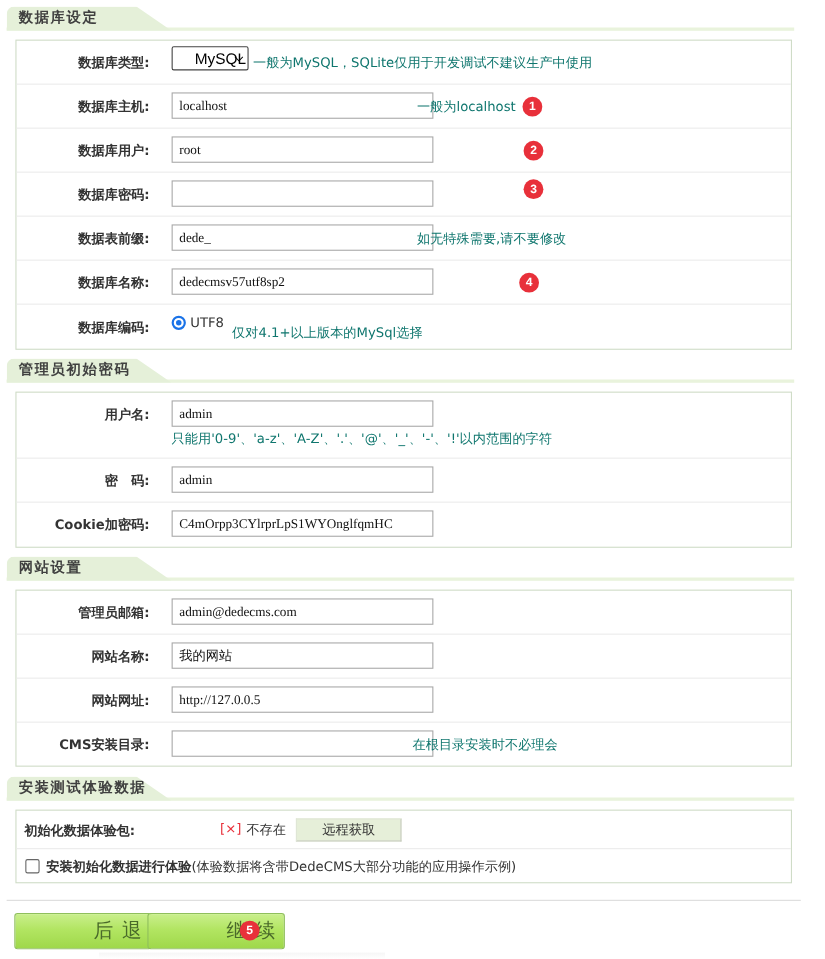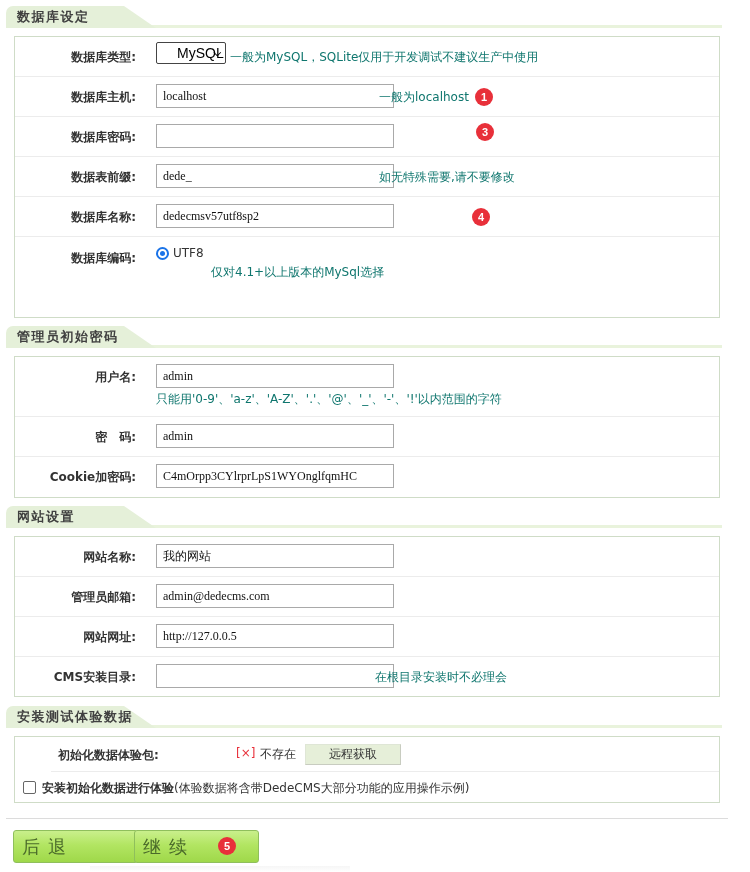--- a/index.html
+++ b/index.html
@@ -71,21 +71,21 @@
     text-align: center; line-height: 19px; color: #333; font-size: 12px;
   }
   .chk {
     position: absolute; left: 8px; top: 13px; width: 13px; height: 13px;
     border: 1px solid #666; border-radius: 2px; background: #fff;
   }
   .big-btn {
     position: absolute; top: 830px; width: 125px; height: 33px;
     border: 1px solid #8fbf5c; border-radius: 3px;
     background: linear-gradient(#c9ef8c 0%, #b2e562 45%, #9fd84a 100%);
-    color: #4a6a2a; font-size: 18px; text-align: left; line-height: 31px; letter-spacing: 8px;
+    color: #4a6a2a; font-size: 18px; text-align: right; line-height: 31px; letter-spacing: 8px;
     text-indent: 8px;
   }
 </style>
 </head>
 <body>
 
 <div class="section-head" style="top:6px;">
   <div class="section-tab">数据库设定</div>
 </div>
 <div class="panel" style="top:36px;height:282px;">
@@ -97,39 +97,44 @@
     </div>
     <span class="hint" style="left:215px;">一般为MySQL，SQLite仅用于开发调试不建议生产中使用</span>
   </div>
   <div class="row">
     <span class="lbl">数据库主机:</span>
     <div class="inp">localhost</div>
     <span class="hint" style="left:364px;">一般为localhost</span>
     <span class="badge" style="left:460px;top:11px;">1</span>
   </div>
   <div class="row">
+    <span class="lbl">数据库用户:</span>
+    <div class="inp">root</div>
+    <span class="badge" style="left:461px;top:11px;">2</span>
+  </div>
+  <div class="row">
     <span class="lbl">数据库密码:</span>
     <div class="inp"></div>
     <span class="badge" style="left:461px;top:6px;">3</span>
   </div>
   <div class="row">
     <span class="lbl">数据表前缀:</span>
     <div class="inp">dede_</div>
     <span class="hint" style="left:364px;">如无特殊需要,请不要修改</span>
   </div>
   <div class="row">
     <span class="lbl">数据库名称:</span>
     <div class="inp">dedecmsv57utf8sp2</div>
     <span class="badge" style="left:457px;top:11px;">4</span>
   </div>
   <div class="row">
     <span class="lbl" style="top:13px;">数据库编码:</span>
     <span class="radio"></span>
     <span class="hint" style="left:158px;top:9px;color:#333;">UTF8</span>
-    <span class="hint" style="left:196px;top:27px;">仅对4.1+以上版本的MySql选择</span>
+    <span class="hint" style="left:196px;top:17px;">仅对4.1+以上版本的MySql选择</span>
   </div>
 </div>
 
 <div class="section-head" style="top:326px;">
   <div class="section-tab">管理员初始密码</div>
 </div>
 <div class="panel" style="top:356px;height:142px;">
   <div class="row" style="height:60px;">
     <span class="lbl">用户名:</span>
     <div class="inp">admin</div>
@@ -143,43 +148,43 @@
     <span class="lbl">Cookie加密码:</span>
     <div class="inp">C4mOrpp3CYlrprLpS1WYOnglfqmHC</div>
   </div>
 </div>
 
 <div class="section-head" style="top:506px;">
   <div class="section-tab">网站设置</div>
 </div>
 <div class="panel" style="top:536px;height:161px;">
   <div class="row">
+    <span class="lbl">管理员邮箱:</span>
+    <div class="inp">admin@dedecms.com</div>
+  </div>
+  <div class="row">
     <span class="lbl">网站名称:</span>
     <div class="inp">我的网站</div>
-  </div>
-  <div class="row">
-    <span class="lbl">管理员邮箱:</span>
-    <div class="inp">admin@dedecms.com</div>
   </div>
   <div class="row">
     <span class="lbl">网站网址:</span>
     <div class="inp">http://127.0.0.5</div>
   </div>
   <div class="row">
     <span class="lbl">CMS安装目录:</span>
     <div class="inp"></div>
     <span class="hint" style="left:360px;">在根目录安装时不必理会</span>
   </div>
 </div>
 
 <div class="section-head" style="top:706px;">
   <div class="section-tab">安装测试体验数据</div>
 </div>
 <div class="panel" style="top:736px;height:67px;">
-  <div class="row" style="height:35px;margin-left:36px;">
+  <div class="row" style="height:35px;">
     <span style="position:absolute;left:7px;top:10px;font-weight:bold;">初始化数据体验包:</span>
     <span style="position:absolute;left:185px;top:9px;color:#e8303a;">[×]</span>
     <span style="position:absolute;left:209px;top:9px;color:#333;">不存在</span>
     <div class="btn-remote">远程获取</div>
   </div>
   <div class="row" style="height:31px;">
     <span class="chk" style="top:9px;"></span>
     <span style="position:absolute;left:27px;top:8px;white-space:nowrap;"><b>安装初始化数据进行体验</b><span>(体验数据将含带DedeCMS大部分功能的应用操作示例)</span></span>
   </div>
 </div>

